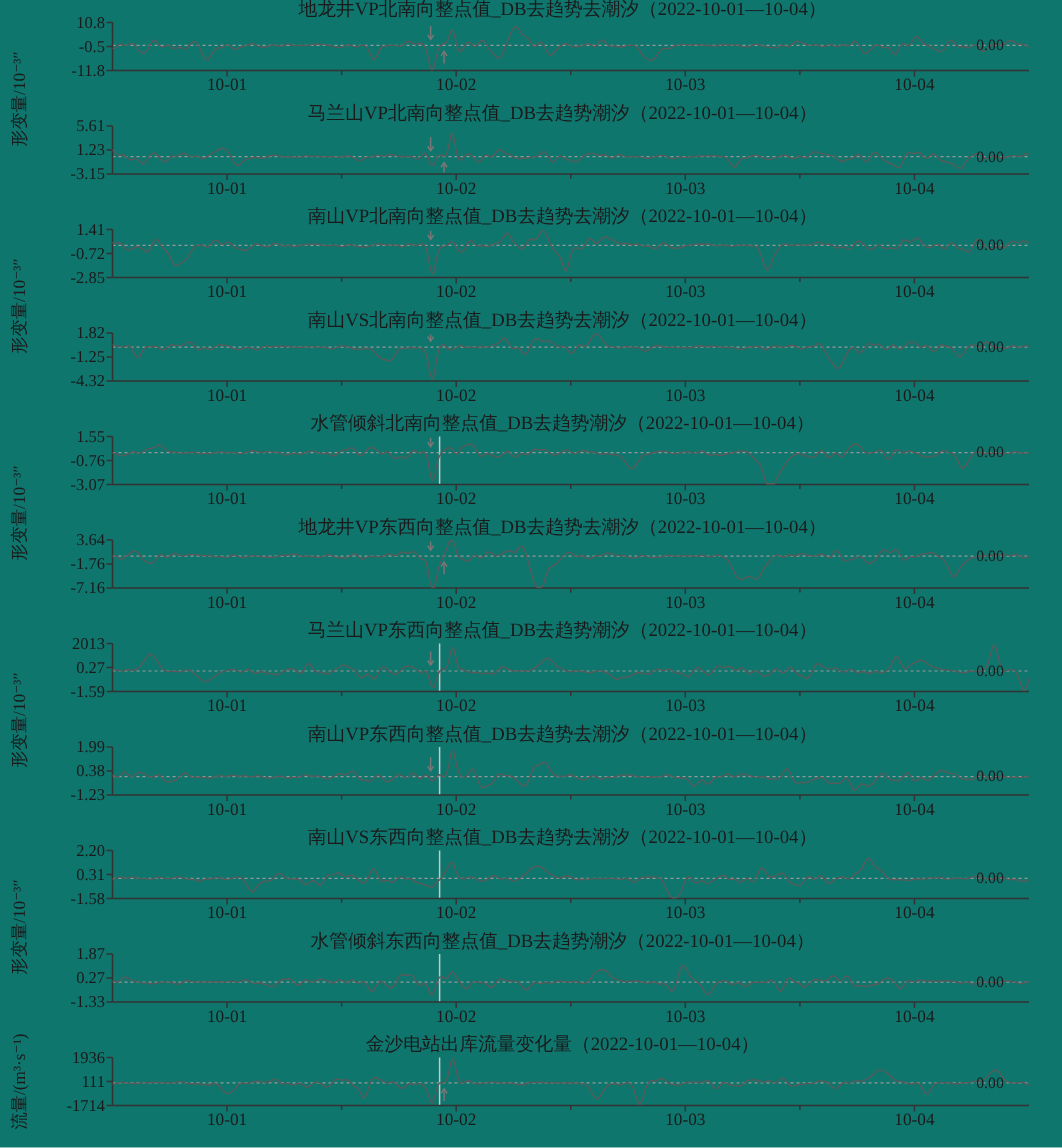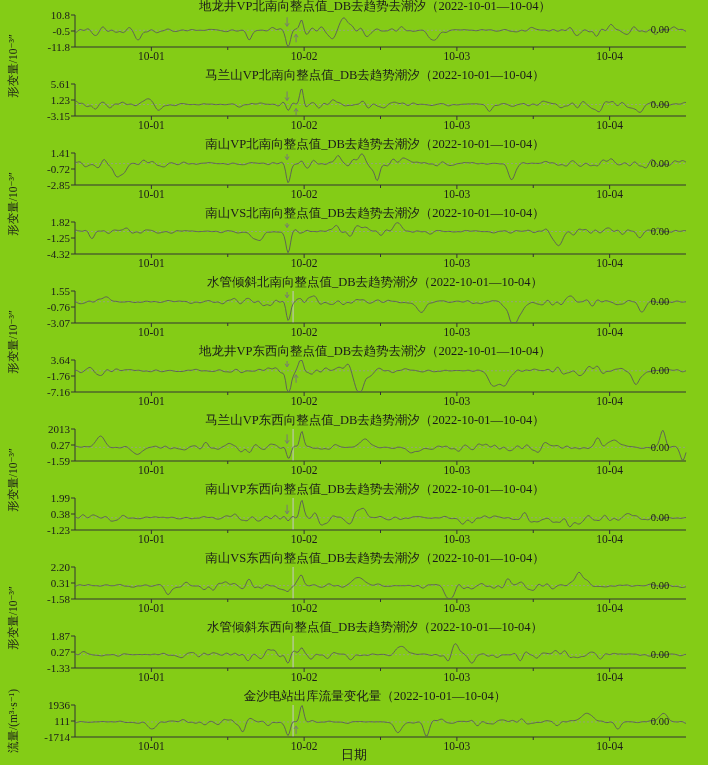--- a/index.html
+++ b/index.html
@@ -1,16 +1,16 @@
 <!DOCTYPE html>
 <html><head>
 <meta charset="utf-8">
 <style>
   html,body{margin:0;padding:0;background:#ffffff;}
-  .fig{position:relative;width:708px;height:765px;background:#84cc16;overflow:hidden;
+  .fig{position:relative;width:708px;height:765px;background:#0f766e;overflow:hidden;
        font-family:"Liberation Serif","DejaVu Serif",serif;}
   .panels svg{display:block;}
   .ylab{position:absolute;left:13px;white-space:nowrap;font-size:11.5px;color:#1a1a1a;
         transform:translate(-50%,-50%) rotate(-90deg);transform-origin:center center;}
   .xlabel{position:absolute;left:0;top:746px;width:708px;text-align:center;
           font-size:13px;color:#1a1a1a;}
   text{font-family:"Liberation Serif","DejaVu Serif",serif;fill:#1a1a1a;}
 </style>
 </head>
 <body>
@@ -348,14 +348,13 @@
       </svg>
     </div>
   <div id="ylabels">
       <div class="ylab" style="top: 65.5px;">形变量/10⁻³″</div>
       <div class="ylab" style="top: 203.5px;">形变量/10⁻³″</div>
       <div class="ylab" style="top: 341.5px;">形变量/10⁻³″</div>
       <div class="ylab" style="top: 479.5px;">形变量/10⁻³″</div>
       <div class="ylab" style="top: 617.5px;">形变量/10⁻³″</div>
       <div class="ylab" style="top: 721px;">流量/(m³·s⁻¹)</div>
     </div>
-  <div class="xlabel">日期</div>
 </div>
 
 </body></html>

